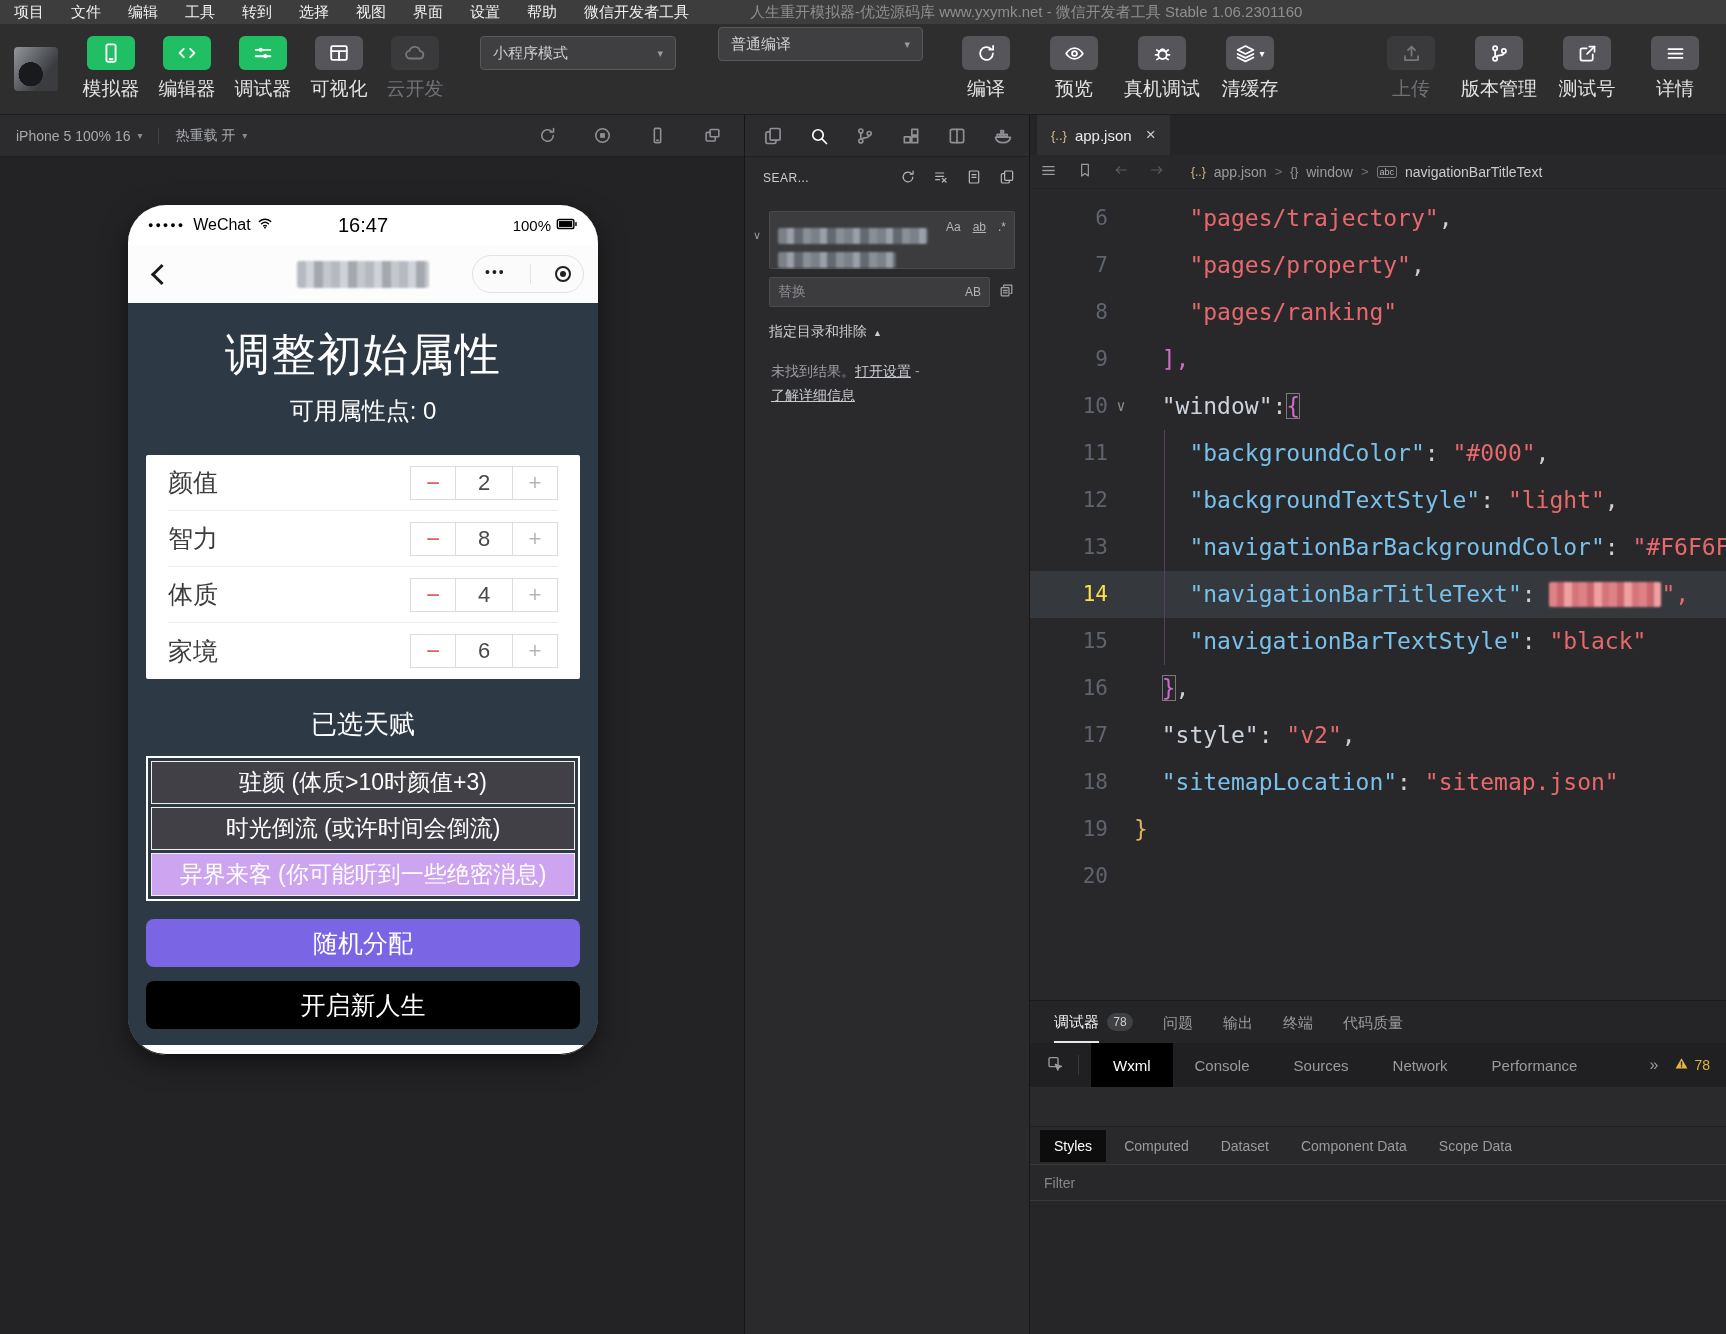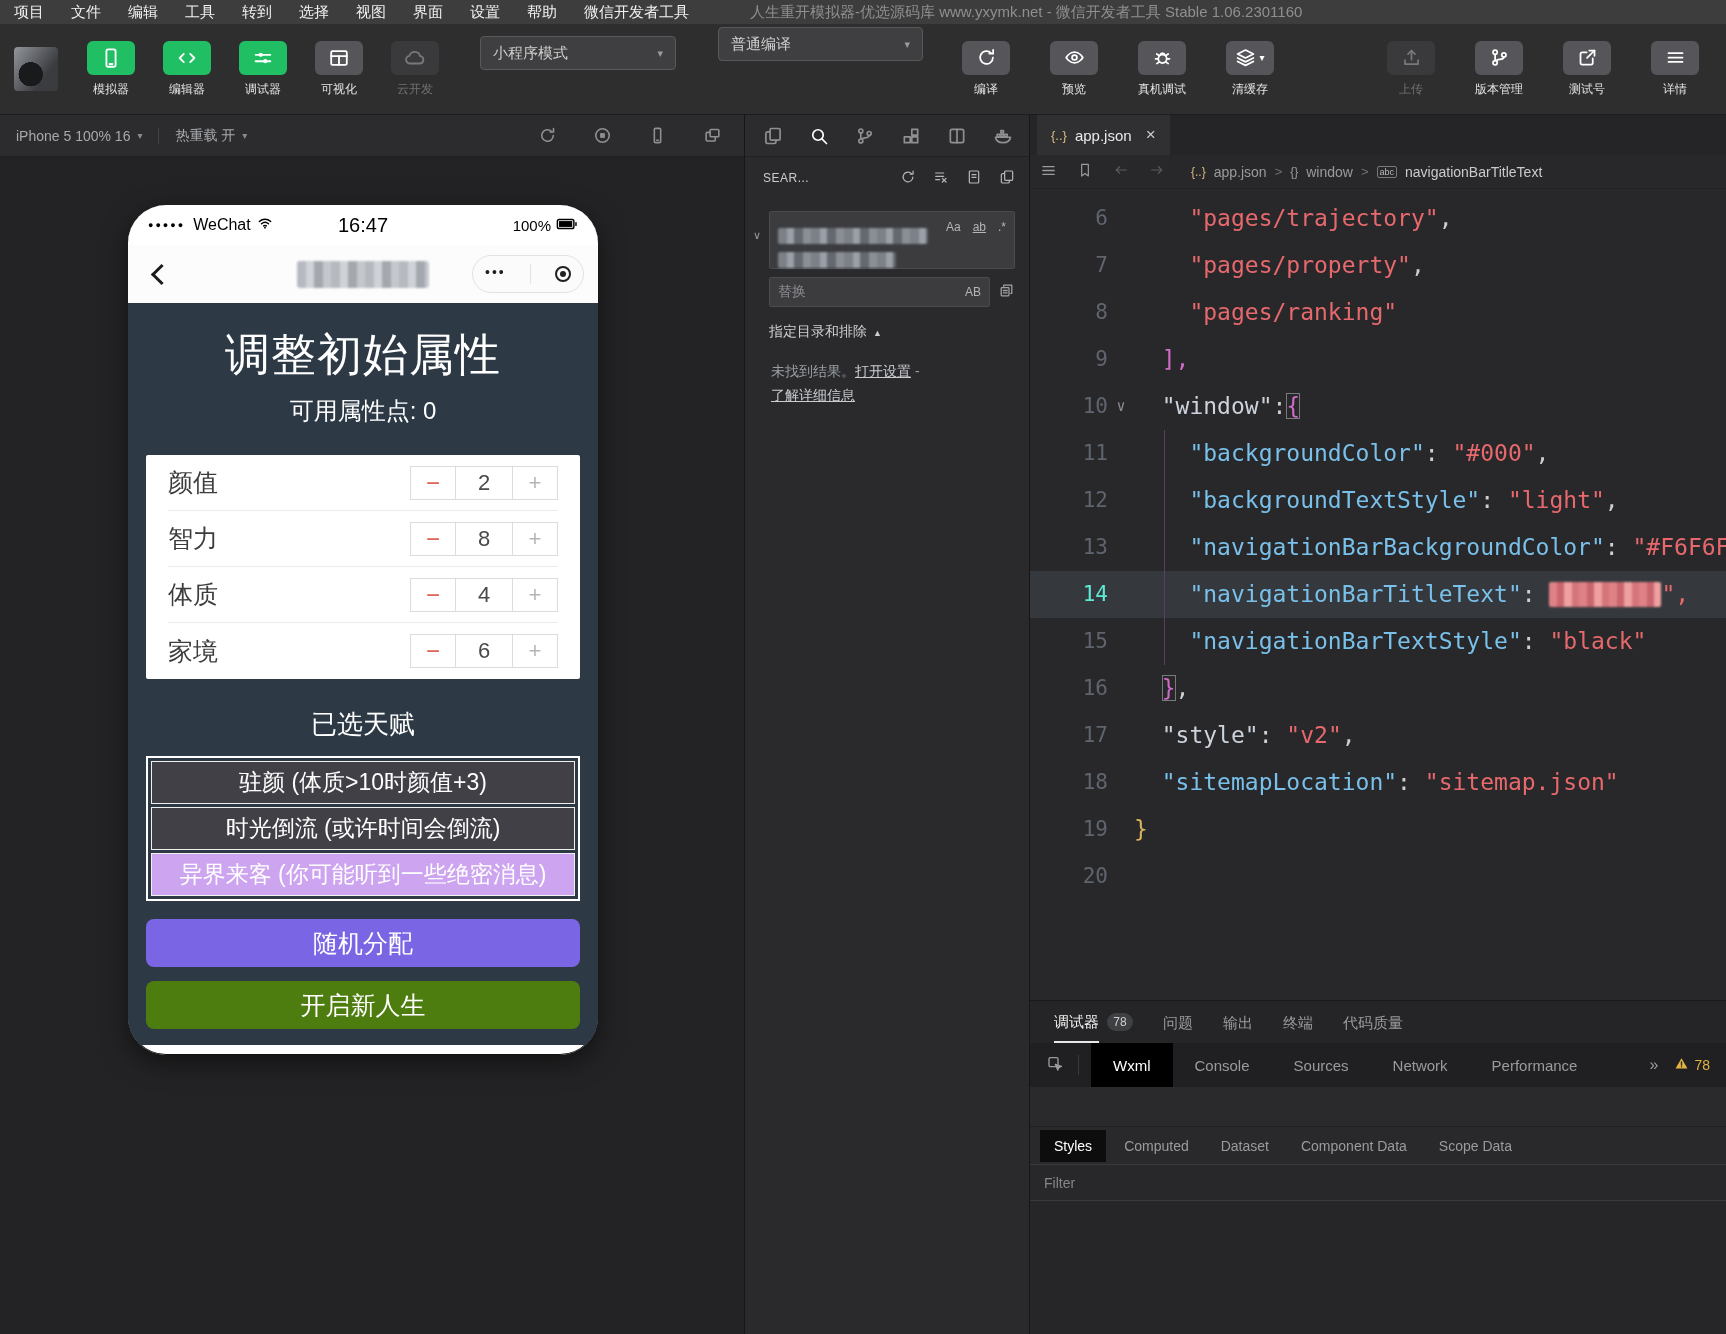--- a/index.html
+++ b/index.html
@@ -15,21 +15,21 @@
   
   .toolbar{height:91px;background:#2e2e2f;border-bottom:1px solid #1d1d1e;display:flex;align-items:center;padding:0 18px 0 14px;}
   .avatar{width:44px;height:44px;border-radius:4px;margin-right:20px;flex:0 0 auto;
           background:radial-gradient(circle at 38% 62%, #191a1c 0 31%, rgba(0,0,0,0) 32%),linear-gradient(125deg,#93969b,#3a3c40 70%);}
   .tool-group{display:flex;gap:10px;}
   .tool-col{display:flex;flex-direction:column;align-items:center;width:66px;}
   .tool-btn{width:48px;height:34px;border-radius:6px;display:flex;align-items:center;justify-content:center;color:#ffffff;}
   .tool-btn.on{background:#21bf63;}
   .tool-btn.off{background:#56565a;}
   .tool-btn.dim{background:#3a3a3c;color:#77787c;}
-  .tool-label{font-size:12px;color:#e3e3e3;margin-top:6px;white-space:nowrap;}
+  .tool-label{font-size:19px;color:#e3e3e3;margin-top:6px;white-space:nowrap;}
   .tool-col.dim .tool-label{color:#727276;}
   .select{height:34px;background:#3f3f41;border:1px solid #59595c;border-radius:4px;color:#cfcfcf;font-size:15px;
           display:flex;align-items:center;padding:0 12px;justify-content:space-between;}
   .select .caret{color:#9a9a9a;font-size:11px;margin-left:14px;}
   .sel-mode{width:196px;margin-left:32px;align-self:flex-start;margin-top:12px;}
   .sel-compile{width:205px;margin-left:42px;align-self:flex-start;margin-top:3px;}
   .actions{display:flex;gap:22px;margin-left:30px;}
   .right-tools{display:flex;gap:22px;margin-left:auto;}
   .icon{display:inline-flex;align-items:center;justify-content:center;line-height:1;}
 
@@ -73,21 +73,21 @@
   .stepper{display:flex;}
   .stepper span{height:34px;display:flex;align-items:center;justify-content:center;border:1px solid #dcdcdc;background:#fff;}
   .st-minus{width:46px;color:#dd5f55;font-size:24px;}
   .st-val{width:58px;margin-left:-1px;color:#4a4a4a;font-size:22px;}
   .st-plus{width:46px;margin-left:-1px;color:#b5b5b5;font-size:22px;}
   .talent-title{text-align:center;font-size:26px;margin-top:28px;}
   .talent-box{margin:14px 18px 0;border:2px solid #ffffff;padding:3px;display:flex;flex-direction:column;gap:3px;}
   .talent-item{height:43px;display:flex;align-items:center;justify-content:center;font-size:23px;color:#fff;background:#404046;border:1px solid #f0f0f0;}
   .talent-item.hl{background:#cda4ef;}
   .btn-random{margin:18px 18px 0;height:48px;border-radius:8px;background:#7a66e4;color:#fff;font-size:25px;display:flex;align-items:center;justify-content:center;}
-  .btn-start{margin:14px 18px 16px;height:48px;border-radius:8px;background:#4d7c0f;color:#fff;font-size:25px;display:flex;align-items:center;justify-content:center;}
+  .btn-start{margin:14px 18px 16px;height:48px;border-radius:8px;background:#000000;color:#fff;font-size:25px;display:flex;align-items:center;justify-content:center;}
 
   
   .panel-icons{height:42px;background:#2c2c2e;display:flex;align-items:center;gap:26px;padding:0 18px;color:#8f9094;border-bottom:1px solid #202022;}
   .panel-icons .active-view{color:#ffffff;}
   .search-body{padding:12px 14px 0 8px;font-size:13px;}
   .search-head{display:flex;align-items:flex-end;padding-left:10px;color:#cccccc;}
   .search-head .title{font-size:12px;letter-spacing:.5px;}
   .search-head .head-icons{margin-left:auto;display:flex;gap:17px;color:#b6b7ba;}
   .search-row{display:flex;margin-top:26px;align-items:flex-start;}
   .tw-chevron{color:#9a9a9e;width:16px;margin-top:18px;font-size:11px;flex:0 0 16px;}
@@ -118,21 +118,21 @@
   .crumb{display:flex;align-items:center;gap:8px;white-space:nowrap;}
   .crumb .braces{color:#d7ba7d;font-size:12px;}
   .crumb .obj{color:#9a9b9f;font-size:12px;}
   .crumb .abc{border:1px solid #77787c;border-radius:2px;font-size:9px;padding:0 2px;color:#b9babd;}
   .crumb .sep{color:#707175;font-size:13px;}
   .code-area{flex:1;padding-top:6px;font-family:"DejaVu Sans Mono","Liberation Mono",monospace;font-size:23px;overflow:hidden;position:relative;}
   .code-line{display:flex;height:47px;line-height:47px;position:relative;}
   .code-line.active{background:#35393e;}
   .ln{flex:0 0 78px;text-align:right;color:#5f646e;font-size:21px;}
   .fold{flex:0 0 26px;text-align:center;color:#8a8b8f;font-size:15px;}
-  .code-line.active .ln{color:#5eead4;}
+  .code-line.active .ln{color:#fde047;}
   .code{white-space:pre;flex:1;min-width:0;}
   .code-line.guide .code{background-image:linear-gradient(#5a3f63,#5a3f63);background-size:1px 100%;background-position:30px 0;background-repeat:no-repeat;}
   .tk.str{color:#e8696d;}
   .tk.key{color:#79c0ea;}
   .tk.key2{color:#ccd3dd;}
   .tk.pun{color:#cfcfcf;}
   .tk.bm{color:#d16ac8;}
   .tk.by{color:#d8b25c;}
   .tk.match{outline:1px solid #7a7a7e;outline-offset:-1px;}
 

